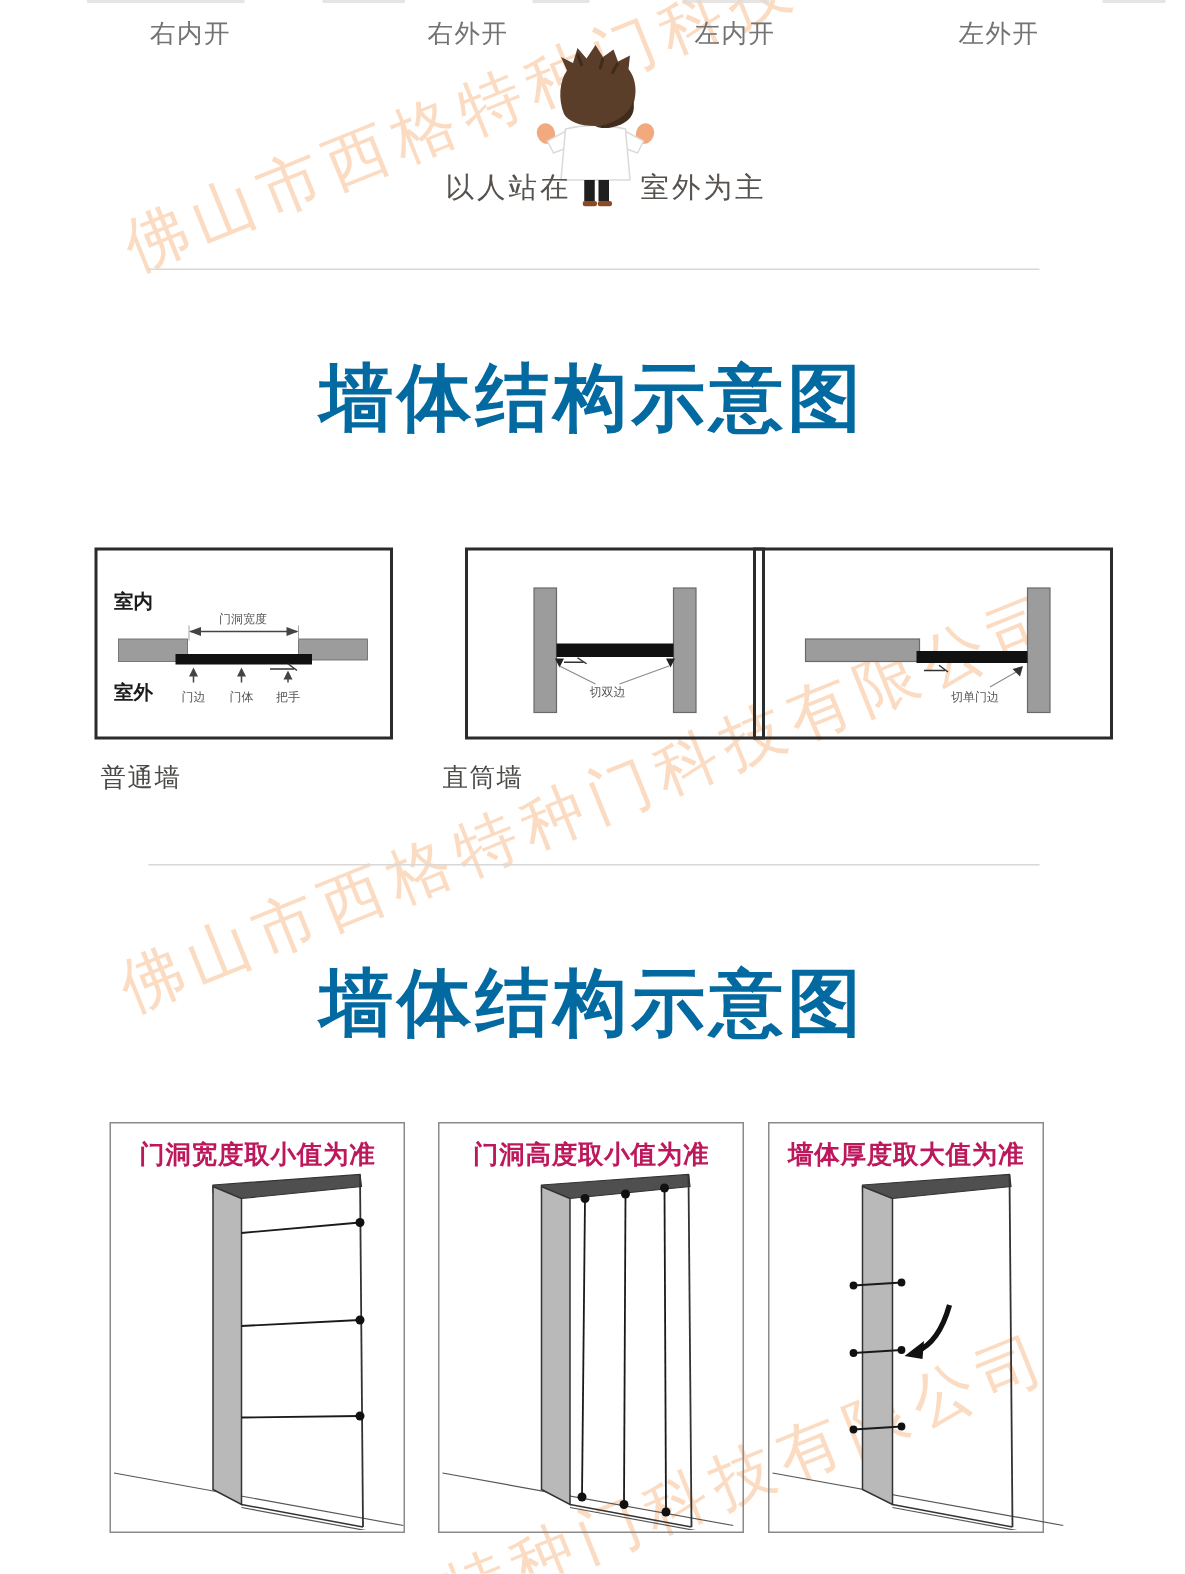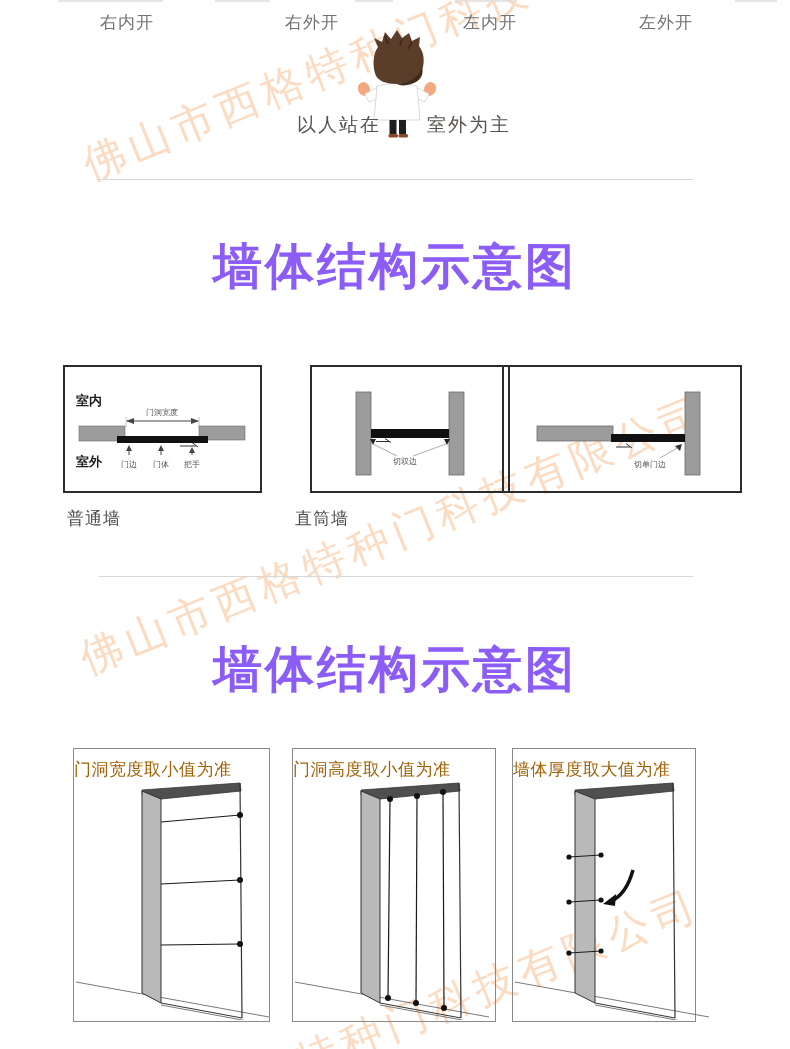--- a/index.html
+++ b/index.html
@@ -14,32 +14,32 @@
   
   .remnant{position:absolute;top:0;height:2px;background:#dfdcd9;opacity:.75;z-index:1;}
   
   .toplabel{position:absolute;top:11px;font-size:17px;color:#737373;letter-spacing:1px;z-index:2;}
   
   .note-text{position:absolute;top:112px;font-size:19px;color:#57524e;letter-spacing:2px;z-index:2;}
   
   .divider{position:absolute;left:99px;width:594px;height:1px;background:#d8d8d8;z-index:2;}
   
   .heading{position:absolute;left:0;width:790px;text-align:center;font-size:49px;
-           font-weight:700;color:#8b5cf6;letter-spacing:3px;z-index:2;line-height:1.1;}
+           font-weight:700;color:#0369a1;letter-spacing:3px;z-index:2;line-height:1.1;}
   
   .wallbox{position:absolute;top:365px;height:128px;border:2px solid #2b2b2b;
            box-sizing:border-box;z-index:2;background:transparent;}
   .wallbox svg{display:block;width:100%;height:100%;}
   .walllabel{position:absolute;top:507px;text-align:left;font-size:17px;
              color:#4b4a48;letter-spacing:1px;z-index:2;}
   
   .measurebox{position:absolute;top:748px;height:274px;border:1px solid #8a8a8a;
               box-sizing:border-box;z-index:2;background:transparent;}
-  .measuretitle{margin-top:9px;text-align:left;font-size:17px;font-weight:400;
-                color:#a16207;letter-spacing:.5px;}
+  .measuretitle{margin-top:9px;text-align:center;font-size:17px;font-weight:700;
+                color:#be185d;letter-spacing:.5px;}
   .measurebox svg{display:block;margin-top:1px;}
   .svgtext{font-family:"Liberation Sans","DejaVu Sans",sans-serif;}
   .svgserif{font-family:"Liberation Serif","DejaVu Serif",serif;}
 </style>
 </head>
 <body>
 
 <div class="page">
 
   <div class="wm" style="left:85px;top:139px">佛山市西格特种门科技有限公司</div>

